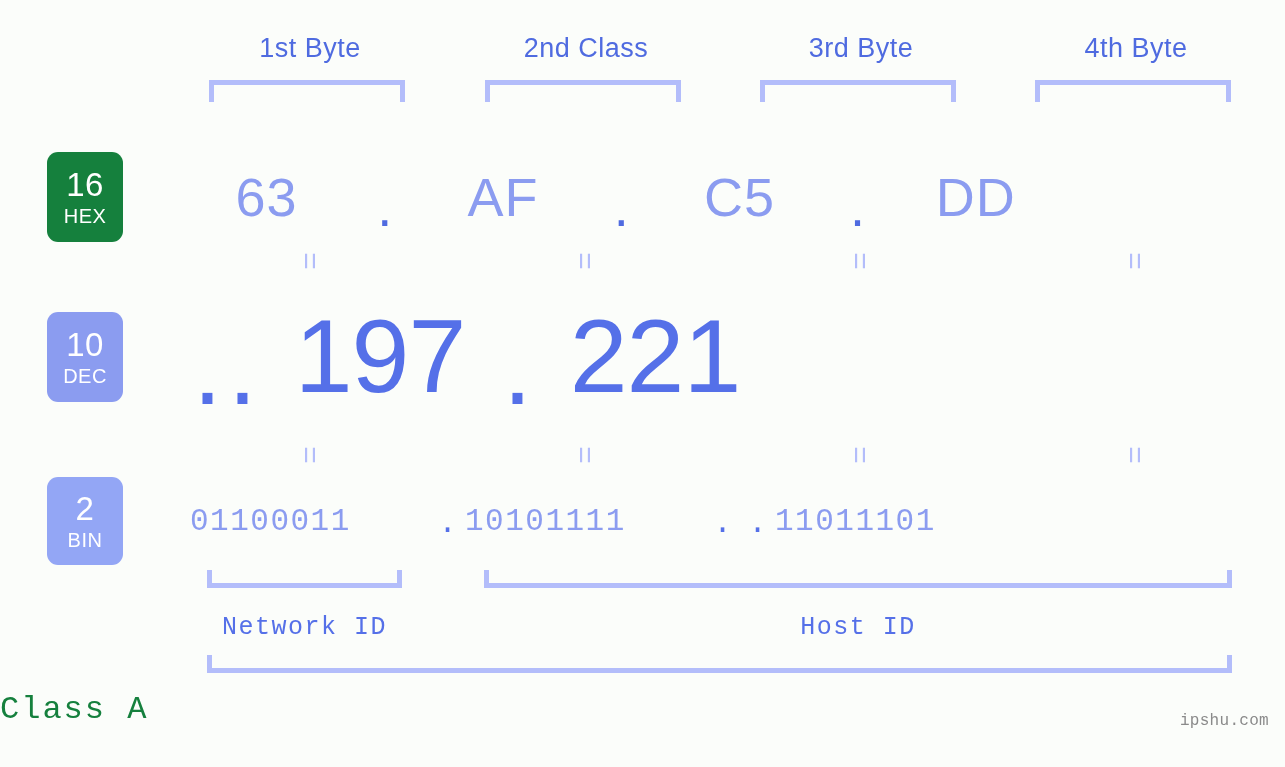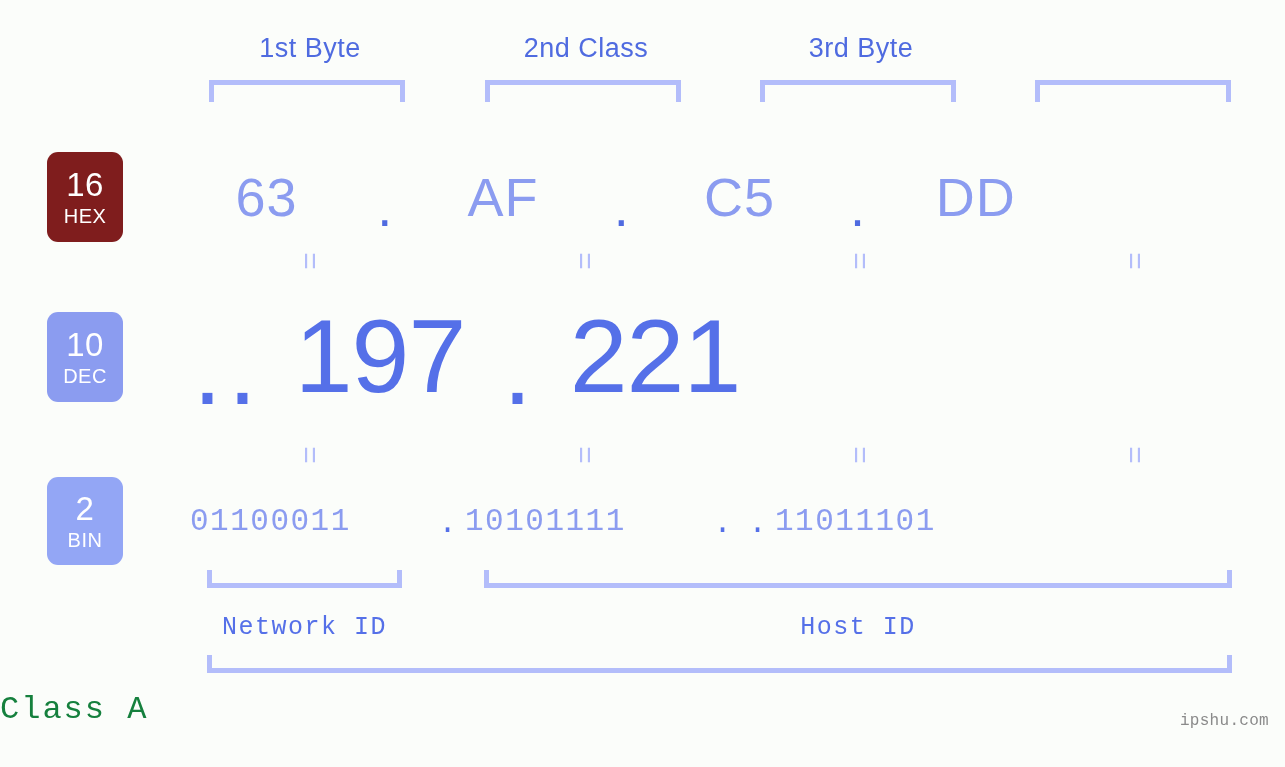--- a/index.html
+++ b/index.html
@@ -74,21 +74,21 @@
     font-size: 33px;
     font-weight: 400;
     letter-spacing: 0.5px;
   }
   .badge .badge-base {
     font-size: 20px;
     font-weight: 400;
     margin-top: 5px;
     letter-spacing: 0.5px;
   }
-  #badge-hex { top: 152px; height: 90px; background: #7f1d1d; }
+  #badge-hex { top: 152px; height: 90px; background: #15803d; }
   #badge-dec { top: 312px; height: 90px; background: #8b9cf0; }
   #badge-bin { top: 477px; height: 88px; background: #93a6f5; }
 
   
   .row-vals {
     position: absolute;
     left: 0;
     width: 1079px;
     display: flex;
     align-items: baseline;
@@ -225,20 +225,21 @@
   }
 </style>
 </head>
 <body>
 
 <div id="stage">
 
   <div class="byte-label" style="left:190px;">1st Byte</div>
   <div class="byte-label" style="left:466px;">2nd Class</div>
   <div class="byte-label" style="left:741px;">3rd Byte</div>
+  <div class="byte-label" style="left:1016px;">4th Byte</div>
 
   <div class="top-bracket" style="left:209px; width:196px;"></div>
   <div class="top-bracket" style="left:485px; width:196px;"></div>
   <div class="top-bracket" style="left:760px; width:196px;"></div>
   <div class="top-bracket" style="left:1035px; width:196px;"></div>
 
   <div id="badge-hex" class="badge">
     <span class="badge-num">16</span>
     <span class="badge-base">HEX</span>
   </div>

